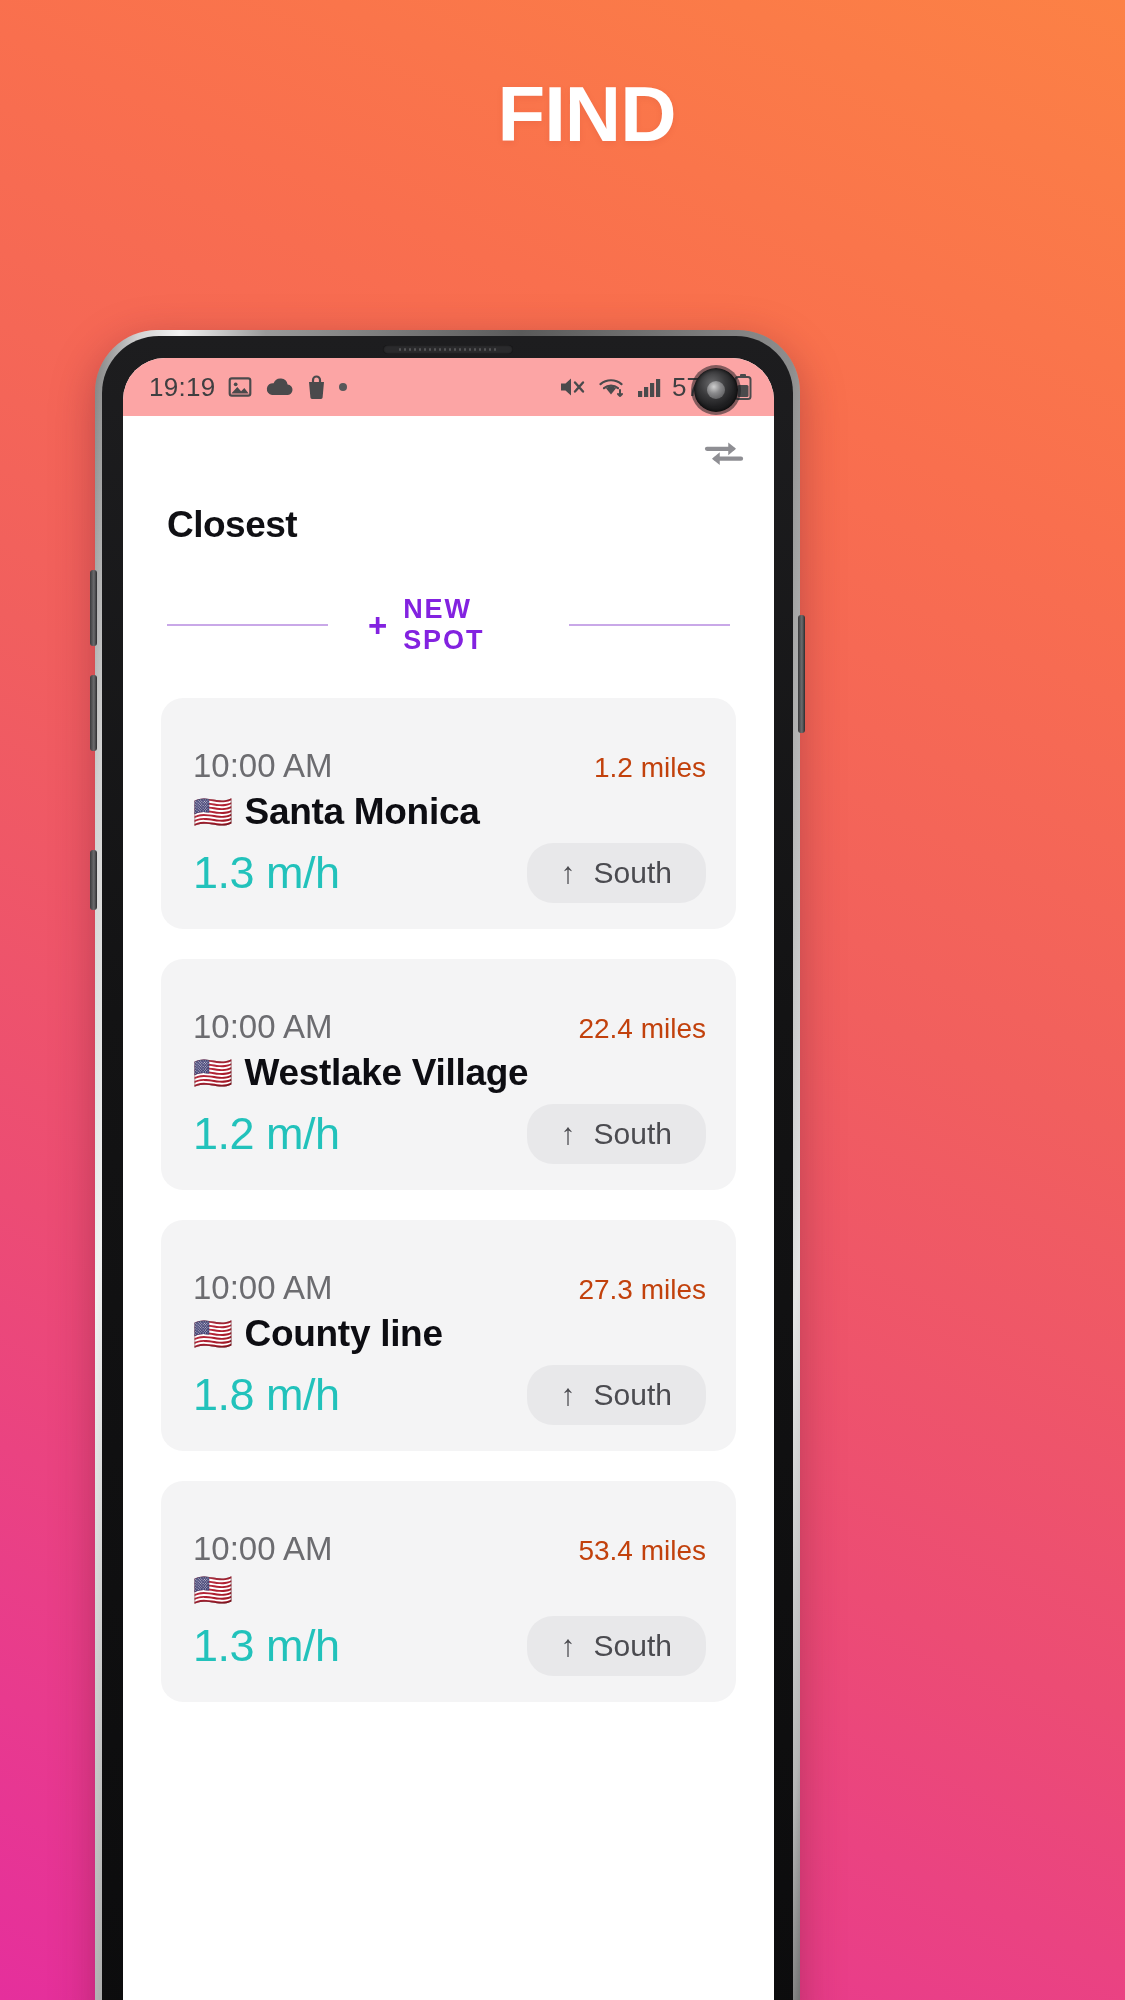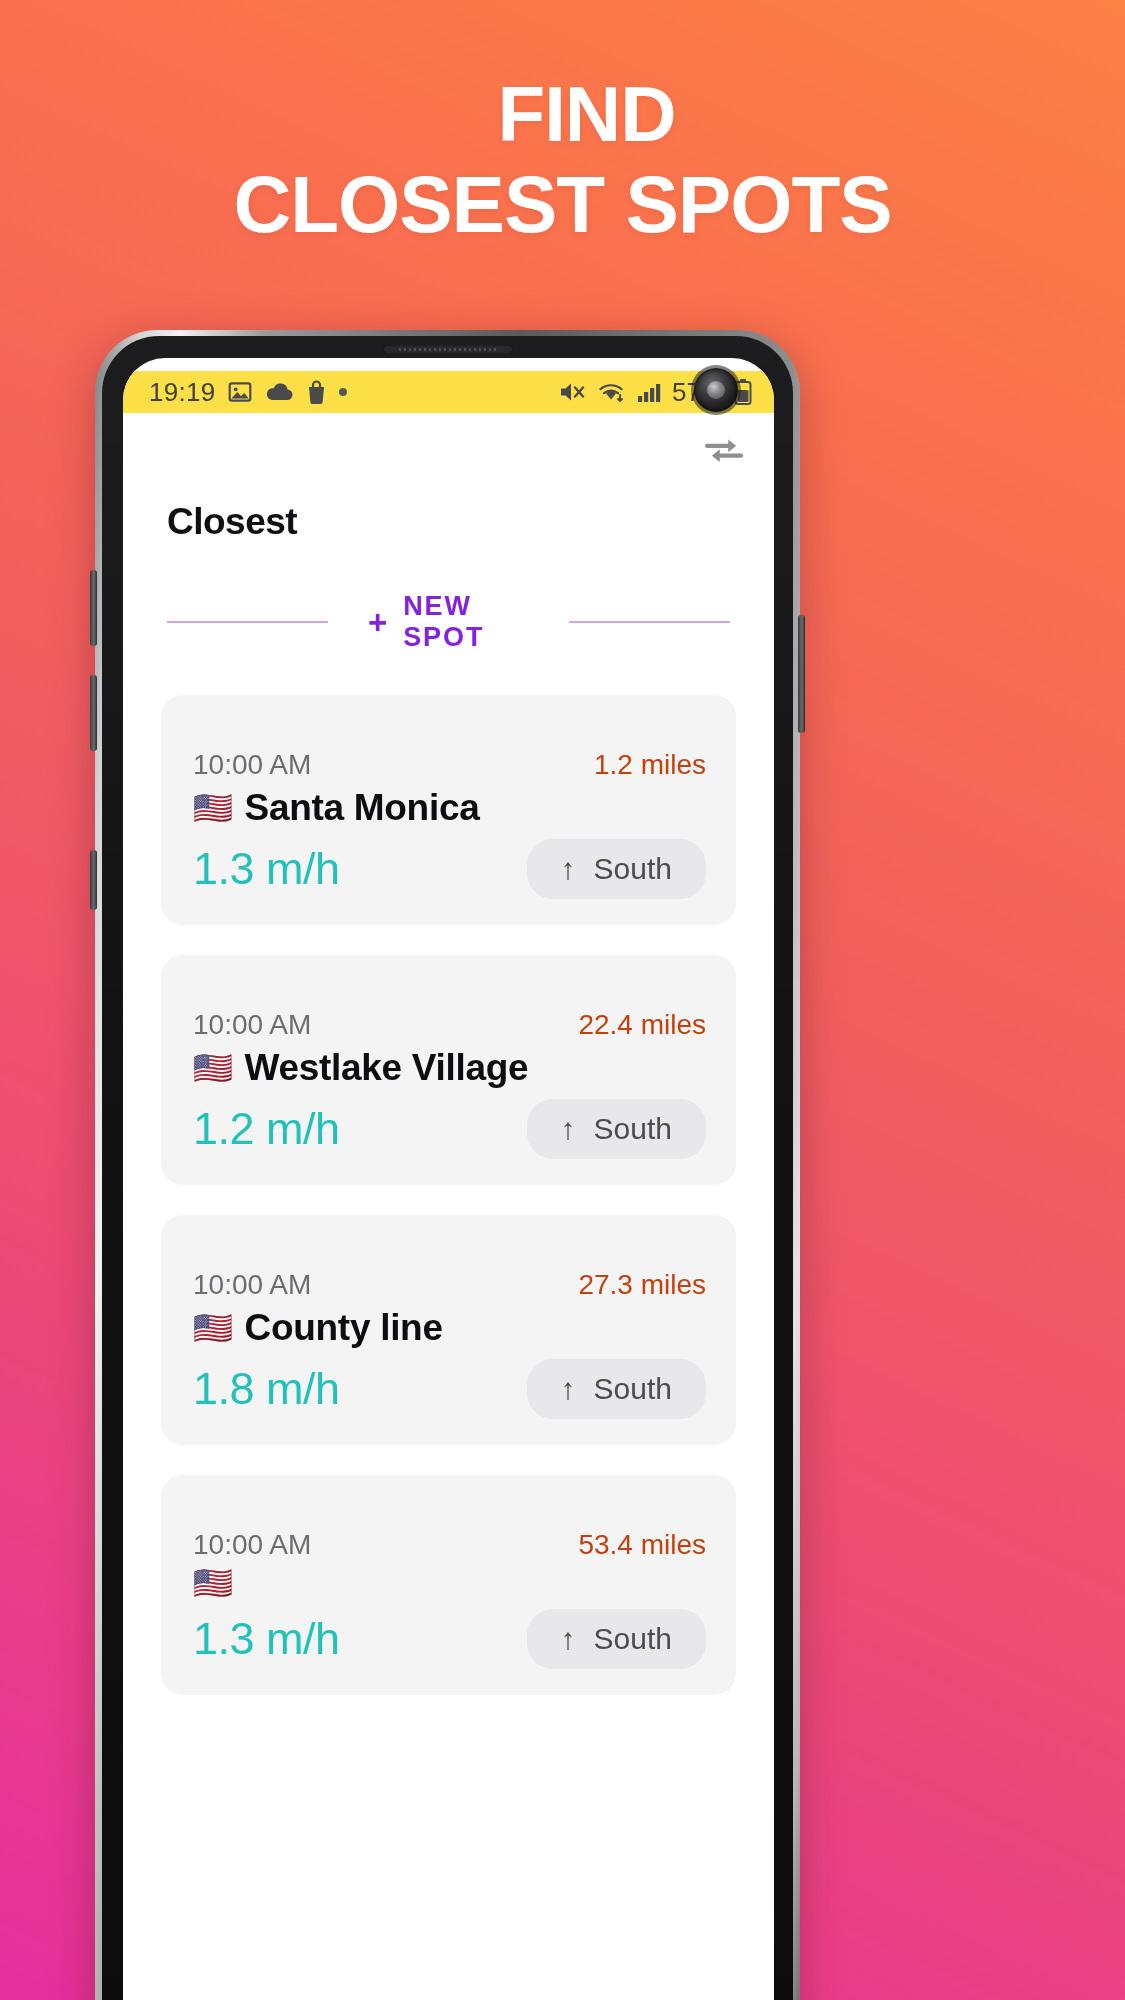--- a/index.html
+++ b/index.html
@@ -85,29 +85,28 @@
     background:linear-gradient(90deg,#3a3a3c,#6c6c6e 55%,#2c2c2e);
     border-radius:3px;
   }
   .btn-vol-up   { left:-5px; top:240px;  width:7px; height:76px; }
   .btn-vol-down { left:-5px; top:345px;  width:7px; height:76px; }
   .btn-bixby    { left:-5px; top:520px;  width:7px; height:60px; }
   .btn-power    { right:-5px; top:285px; width:7px; height:118px; }
 
   
   .statusbar {
-    height:42px;
-    background:#fde047;
+    height:58px;
+    background:#fca5a5;
     display:flex; align-items:center;
     padding:0 22px 0 26px;
     color:#444446;
     font-size:25px;
     position:relative;
     z-index:4;
-    margin-top:13px;
   }
   .sb-left  { display:flex; align-items:center; gap:11px; }
   .sb-right { display:flex; align-items:center; gap:10px; margin-left:auto; }
   .sb-time  { font-size:26px; letter-spacing:.3px; color:#3f3f41; }
   .sb-pct   { font-size:26px; color:#3f3f41; }
   .sb-ic    { display:inline-flex; align-items:center; justify-content:center; }
   .sb-dot   { width:8px; height:8px; border-radius:50%; background:#58585a; }
 
   
   .camera {
@@ -168,21 +167,21 @@
   .card {
     background:#f4f4f5;
     border-radius:22px;
     padding:26px 30px 26px 32px;
     margin-bottom:30px;
   }
   .card-top {
     display:flex; align-items:baseline; justify-content:space-between;
     margin-bottom:6px;
   }
-  .card-time { font-size:28px; color:#6c6c70;text-align:right; }
+  .card-time { font-size:33px; color:#6c6c70;text-align:right; }
   .card-dist { font-size:28px; color:#c2410c;margin-top:28px; }
 
   .card-name {
     display:flex; align-items:center; gap:12px;
     font-size:37px; font-weight:bold; color:#0d0d12;
     letter-spacing:-.3px;
     margin-bottom:10px;
   }
   .flag { font-size:32px; line-height:1; }
 
@@ -202,21 +201,20 @@
     font-size:30px;
     color:#4b4b50;
   }
   .dir-arrow { font-size:30px; line-height:1; color:#4b4b50; }
 </style>
 </head>
 <body>
 
 <div class="headline">
   <span class="l1">FIND</span>
-  <span class="l2">CLOSEST SPOTS</span>
 </div>
 
 <div class="phone">
   <div class="phone-frame"></div>
 
   <div class="btn-side btn-vol-up"></div>
   <div class="btn-side btn-vol-down"></div>
   <div class="btn-side btn-bixby"></div>
   <div class="btn-side btn-power"></div>
 

